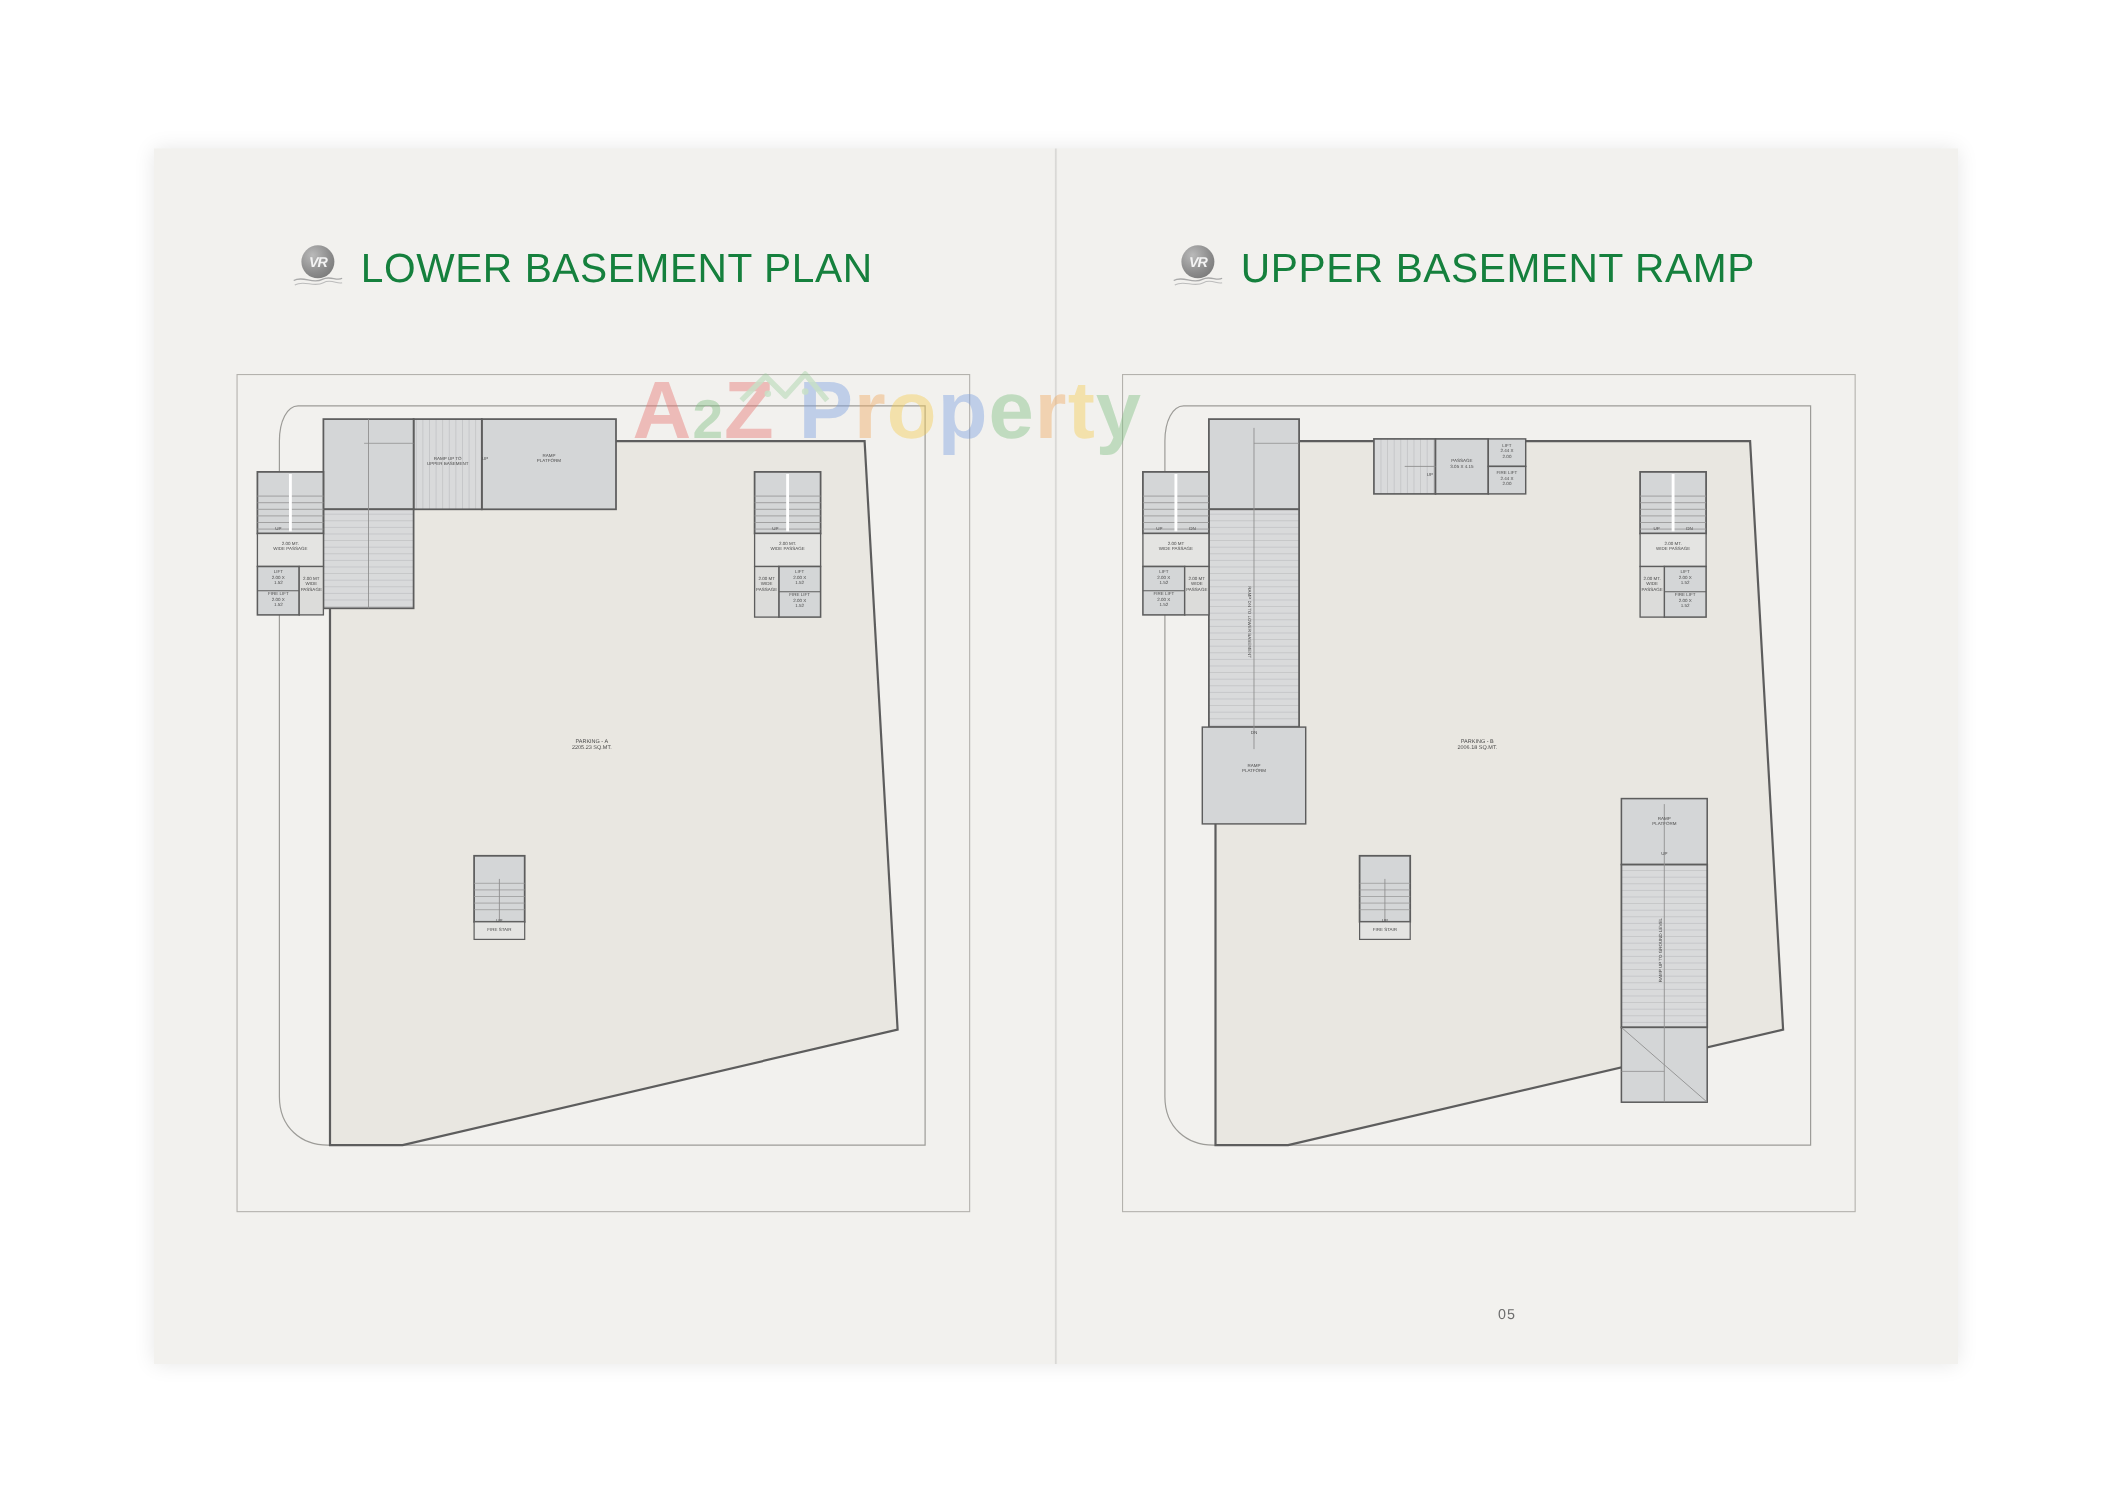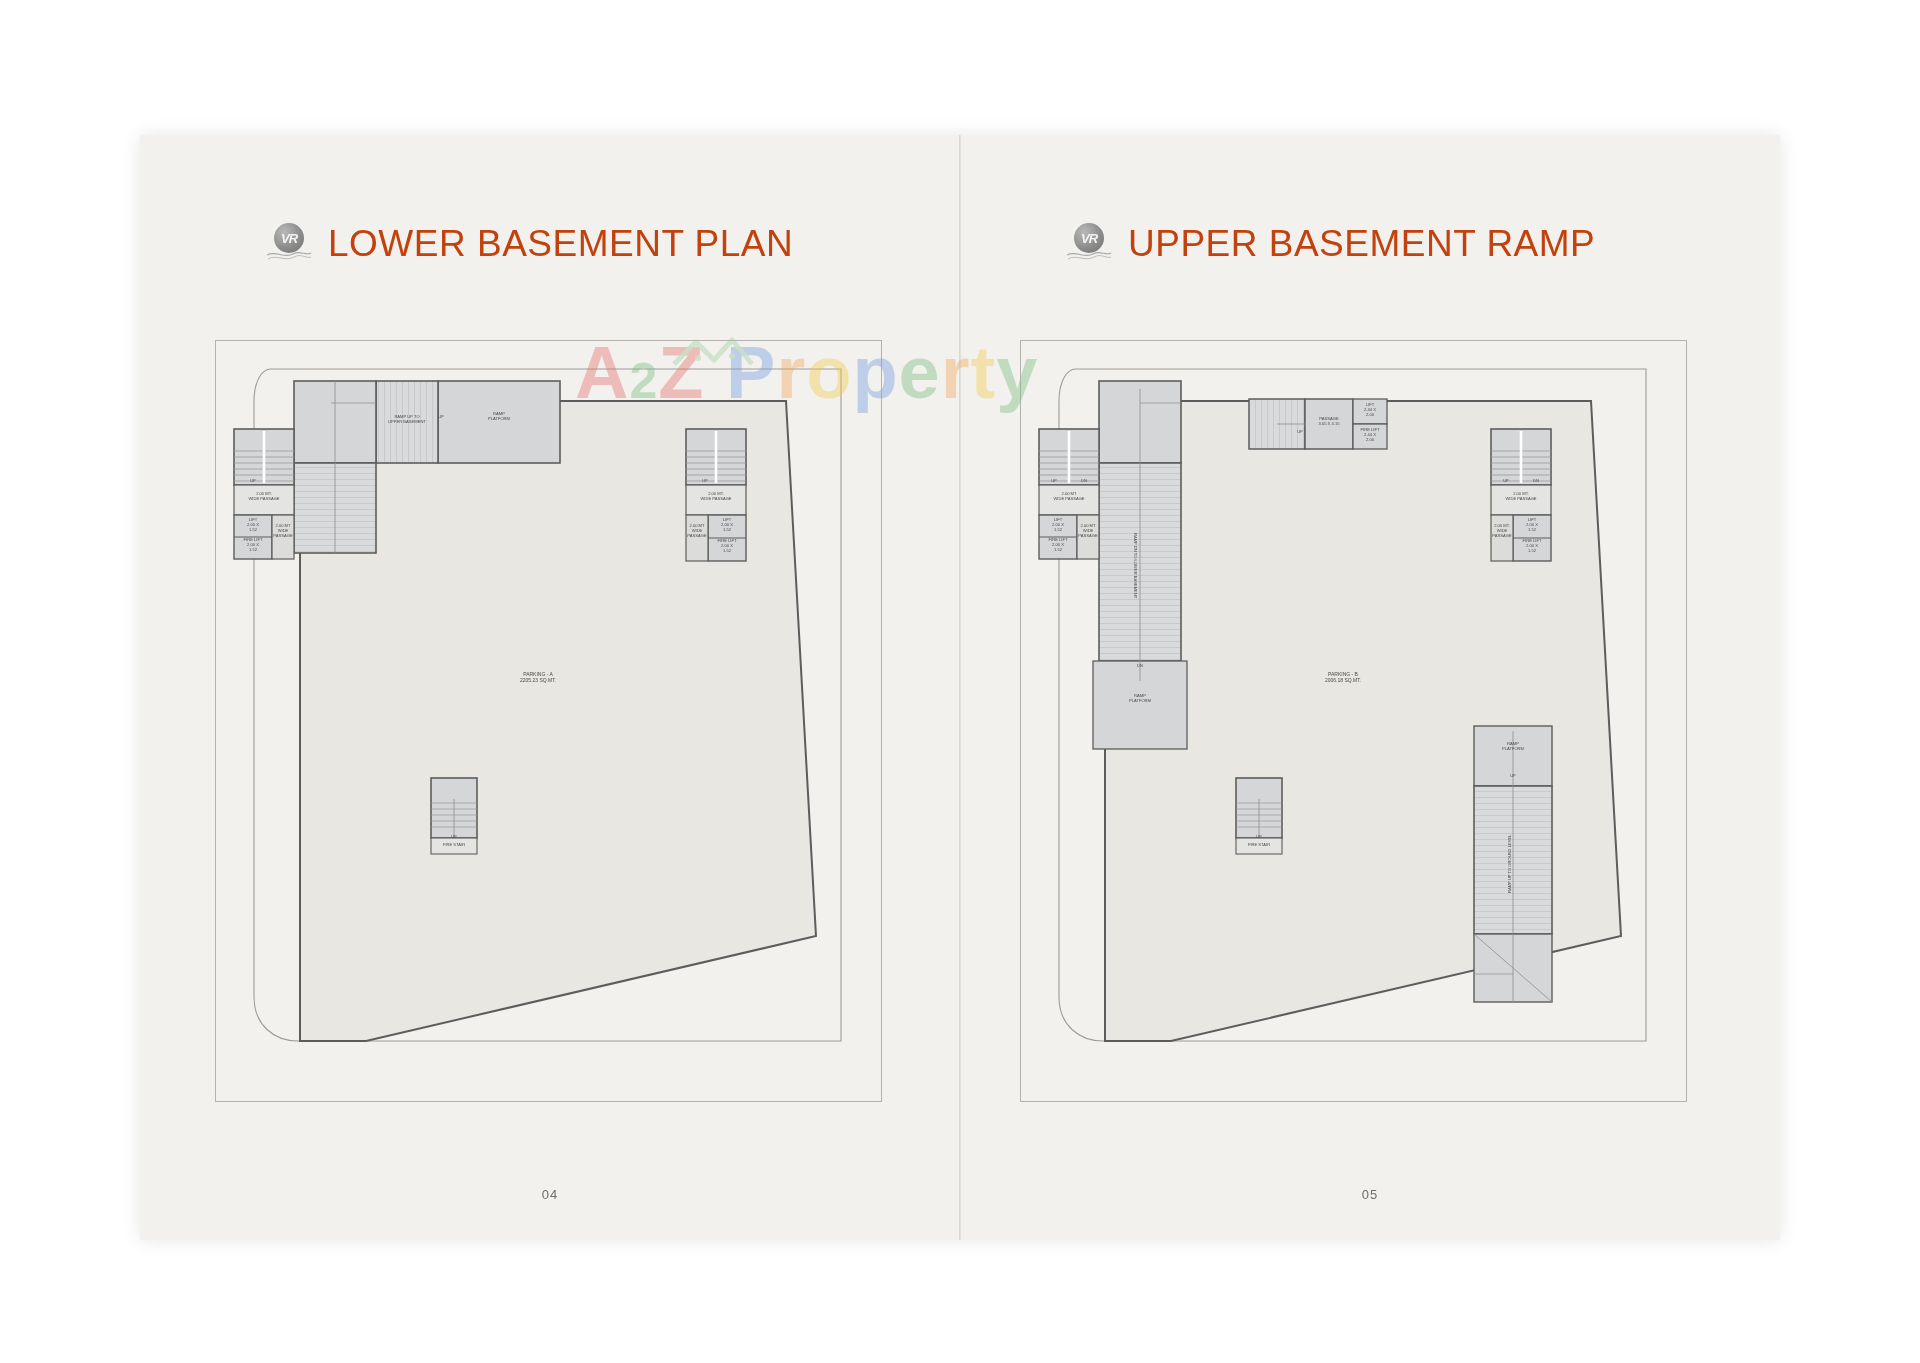--- a/index.html
+++ b/index.html
@@ -21,21 +21,21 @@
   
   .heading{position:absolute;top:88px;left:0;width:100%;display:flex;align-items:center;}
   .page.left .heading{padding-left:126px;}
   .page.right .heading{padding-left:106px;}
   .logo{position:relative;width:46px;height:42px;flex:0 0 auto;margin-right:16px;}
   .logo .orb{position:absolute;left:8px;top:0;width:30px;height:30px;border-radius:50%;
        background:radial-gradient(circle at 34% 30%,#b9b9b9,#8c8c8c 55%,#6f6f6f 100%);}
   .logo .orb span{position:absolute;inset:0;display:flex;align-items:center;justify-content:center;
        color:#f3f3f3;font-size:13px;font-style:italic;font-weight:bold;letter-spacing:-1px;}
   .logo svg{position:absolute;left:0;top:26px;}
-  .heading h1{margin:0;font-size:37px;letter-spacing:.5px;font-weight:400;color:#c2410c;
+  .heading h1{margin:0;font-size:37px;letter-spacing:.5px;font-weight:400;color:#15803d;
        font-family:"Liberation Sans",sans-serif;white-space:nowrap;}
 
   
   .frame{position:absolute;border:1px solid #b4b2ad;background:#f2f1ee;}
   .page.left  .frame{left:75px;  top:205px;width:665px;height:760px;}
   .page.right .frame{left:60px;  top:205px;width:665px;height:760px;}
 
   .plan{position:absolute;left:0;top:0;width:100%;height:100%;}
   .plan svg{display:block;width:100%;height:100%;}
 
@@ -189,21 +189,20 @@
 PASSAGE</div>
 
           <div class="lbl t5" style="left:262px;top:330px;width:120px;">PARKING - A
 2205.23 SQ.MT.</div>
 
           <div class="lbl t4" style="left:231px;top:493px;width:14px;">UP</div>
           <div class="lbl t4" style="left:215px;top:501px;width:46px;">FIRE STAIR</div>
         </div>
       </div>
 
-      <div class="pagenum">04</div>
     </div>
 
     <div class="page right">
 
       <div class="heading">
         <div class="logo">
           <div class="orb">
               <span>VR</span>
             </div>
           <svg width="46" height="14" viewBox="0 0 46 14">

